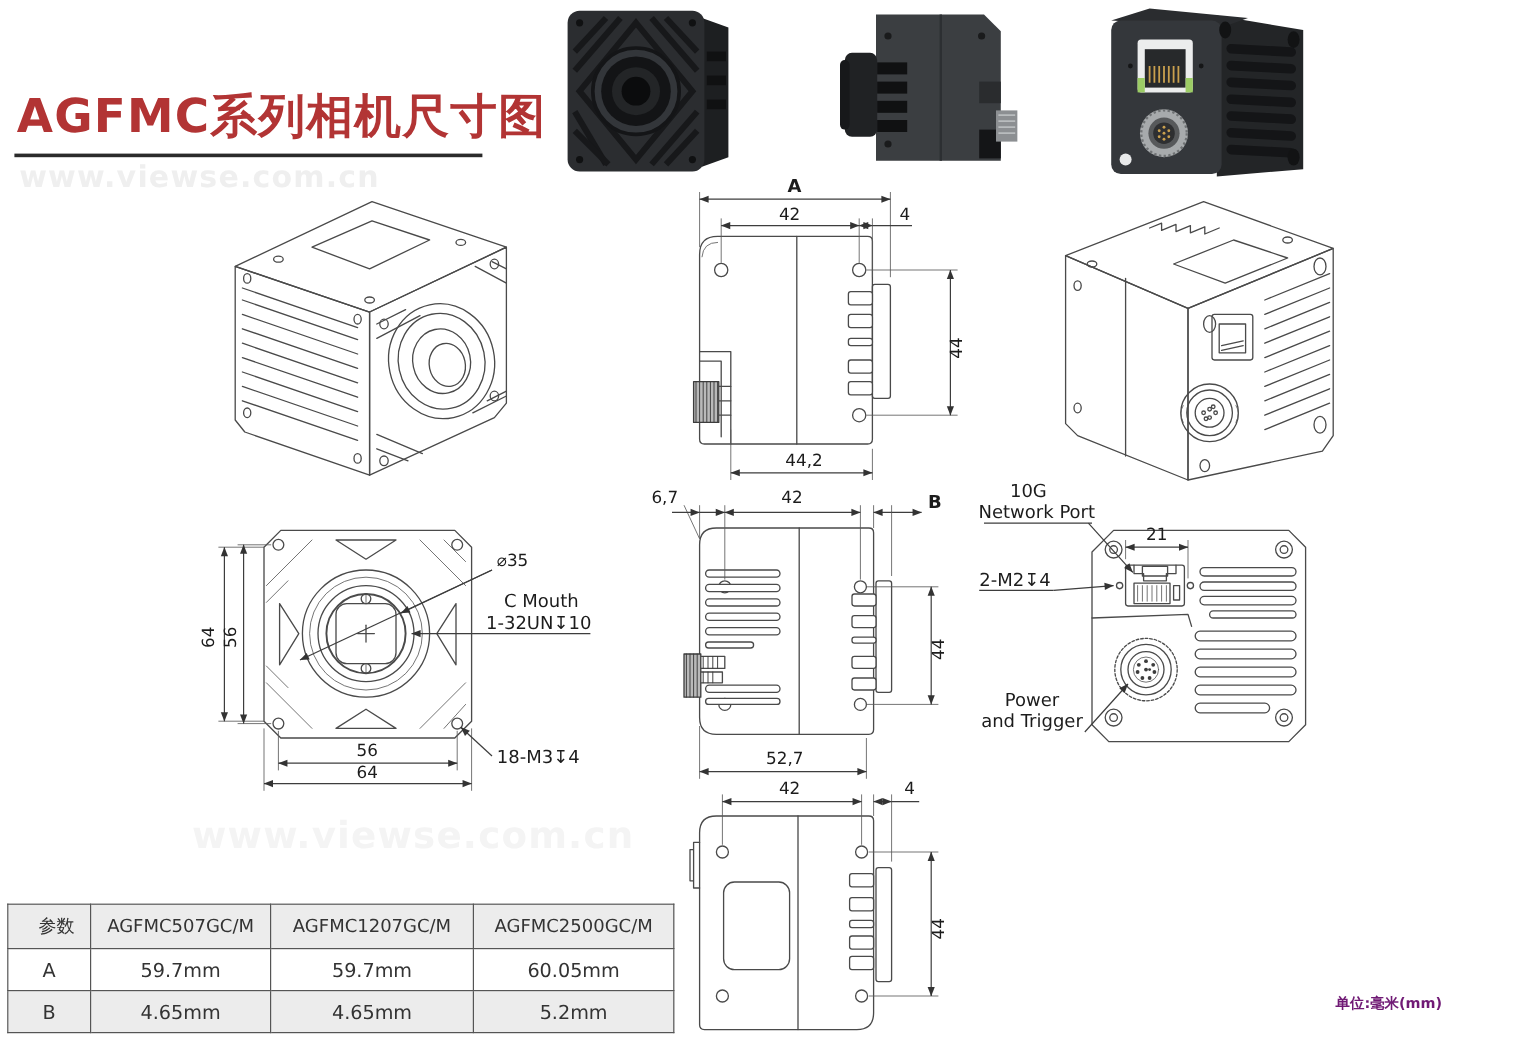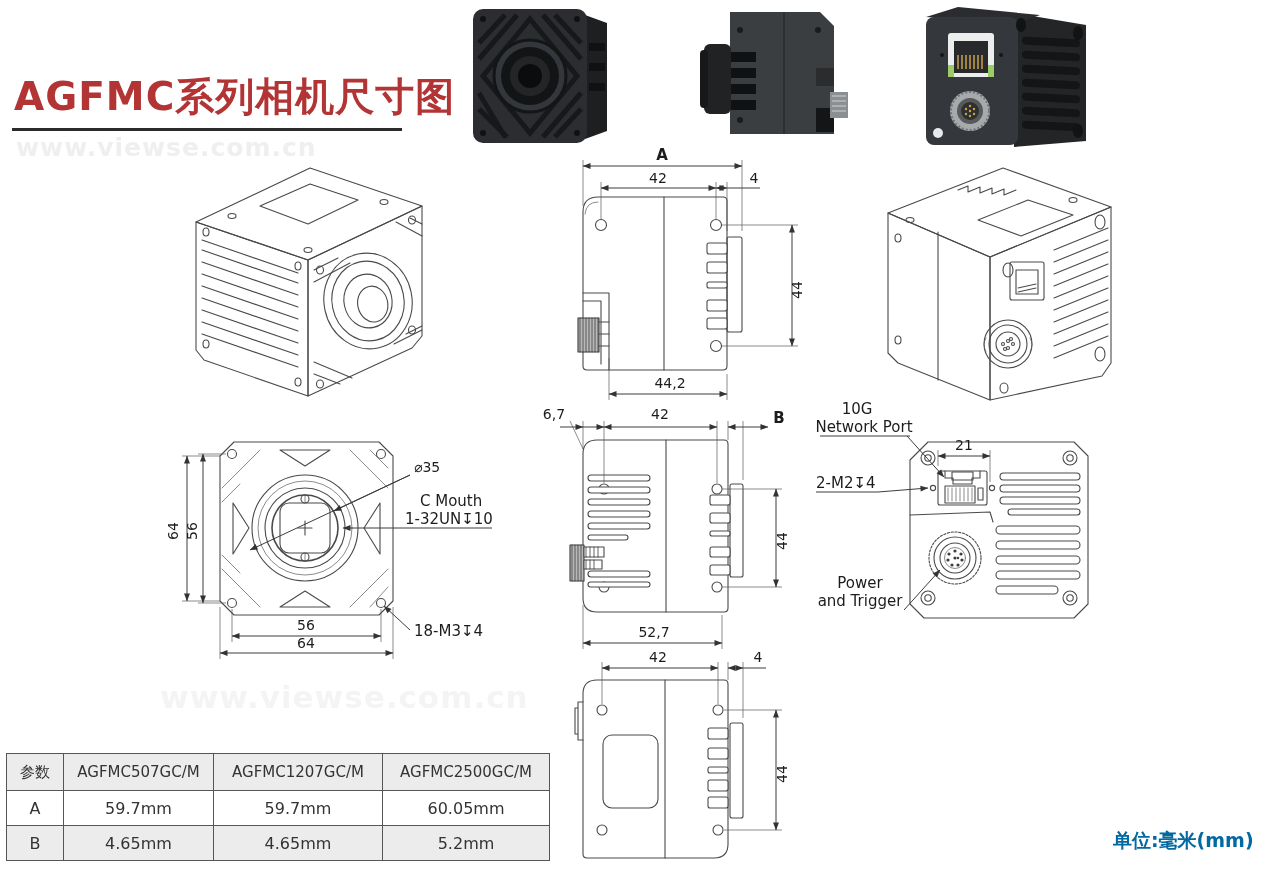--- a/index.html
+++ b/index.html
@@ -4,35 +4,35 @@
 <style>
   html,body{margin:0;padding:0;background:#fff;}
   #canvas{position:relative;width:1256px;height:883px;background:#ffffff;overflow:hidden;
           font-family:"DejaVu Sans","Liberation Sans",sans-serif;}
   .abs{position:absolute;}
   #page-title{left:14px;top:70px;font-size:39px;font-weight:bold;color:#b23434;letter-spacing:1px;white-space:nowrap;}
   #title-underline{left:12px;top:128px;width:390px;height:3px;background:#2b2b2b;}
   .watermark{color:#efefef;font-weight:bold;letter-spacing:1px;white-space:nowrap;user-select:none;}
   #watermark-1{left:16px;top:133px;font-size:25px;}
   #watermark-2{left:160px;top:679px;font-size:31px;color:#f4f4f4;}
-  #unit-note{left:1113px;top:828px;font-size:19px;font-weight:bold;color:#0369a1;}
+  #unit-note{left:1113px;top:828px;font-size:12px;font-weight:bold;color:#701a75;}
   
   svg .ol{fill:none;stroke:#4a4a4a;stroke-width:1.1;stroke-linejoin:round;stroke-linecap:round;}
   svg .fw{fill:#ffffff;stroke:#4a4a4a;stroke-width:1.1;}
   svg .dl{stroke:#3d3d3d;stroke-width:1;fill:none;}
   svg .xl{stroke:#5a5a5a;stroke-width:0.7;fill:none;}
   svg .hatch{stroke:#3d3d3d;stroke-width:0.8;}
   svg text.dt{font-family:"DejaVu Sans",sans-serif;font-size:14px;fill:#1c1c1c;}
   svg text.lb{font-family:"DejaVu Sans",sans-serif;font-size:15px;fill:#1c1c1c;}
   svg text.bd{font-weight:bold;font-size:15px;}
   
   #spec-table{left:6px;top:753px;border-collapse:collapse;table-layout:fixed;}
   #spec-table td,#spec-table th{border:1.5px solid #555;color:#333;text-align:center;vertical-align:middle;
      font-weight:normal;padding:0;height:34px;}
-  #spec-table .c0{width:56px;} #spec-table .c1{width:149px;text-align:center;} #spec-table .c2{width:168px;} #spec-table .c3{width:166px;}
+  #spec-table .c0{width:56px;padding-left:12px;} #spec-table .c1{width:149px;text-align:center;} #spec-table .c2{width:168px;} #spec-table .c3{width:166px;}
   #spec-table tr.hdr td{background:#ececec;font-size:15px;height:36px;}
   #spec-table tr.rowA td{background:#ffffff;font-size:16px;}
   #spec-table tr.rowB td{background:#ececec;font-size:16px;}
 </style>
 </head>
 <body>
 
 <div id="canvas">
 
   <div class="abs" id="page-title">AGFMC系列相机尺寸图</div>

